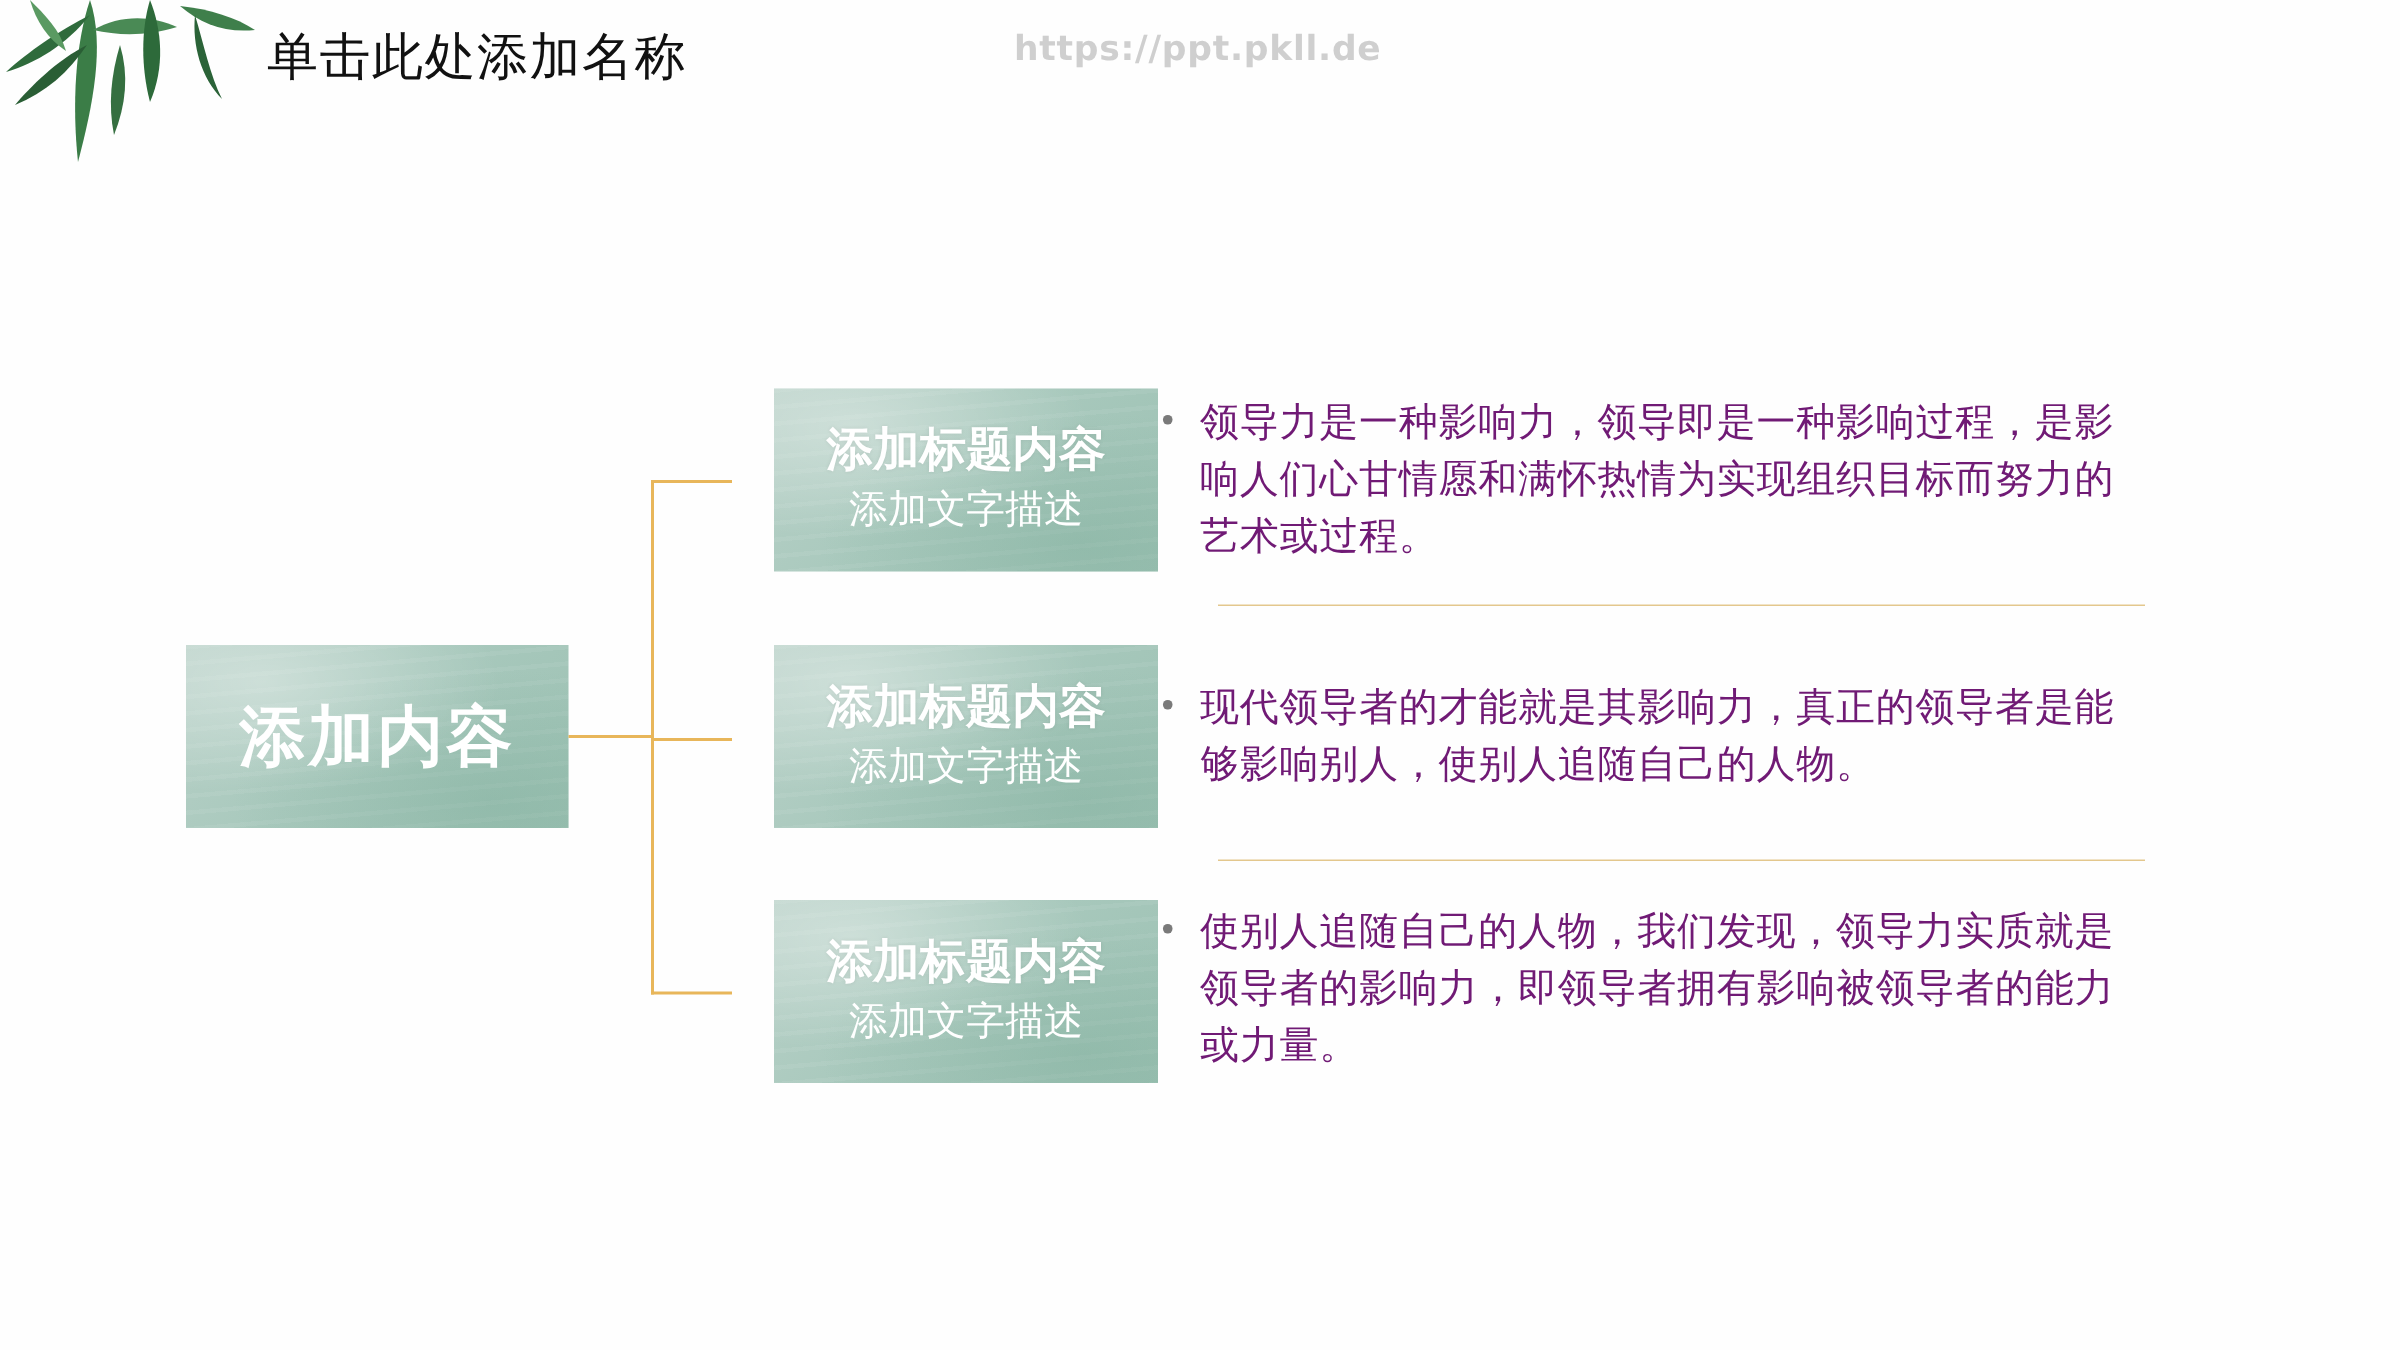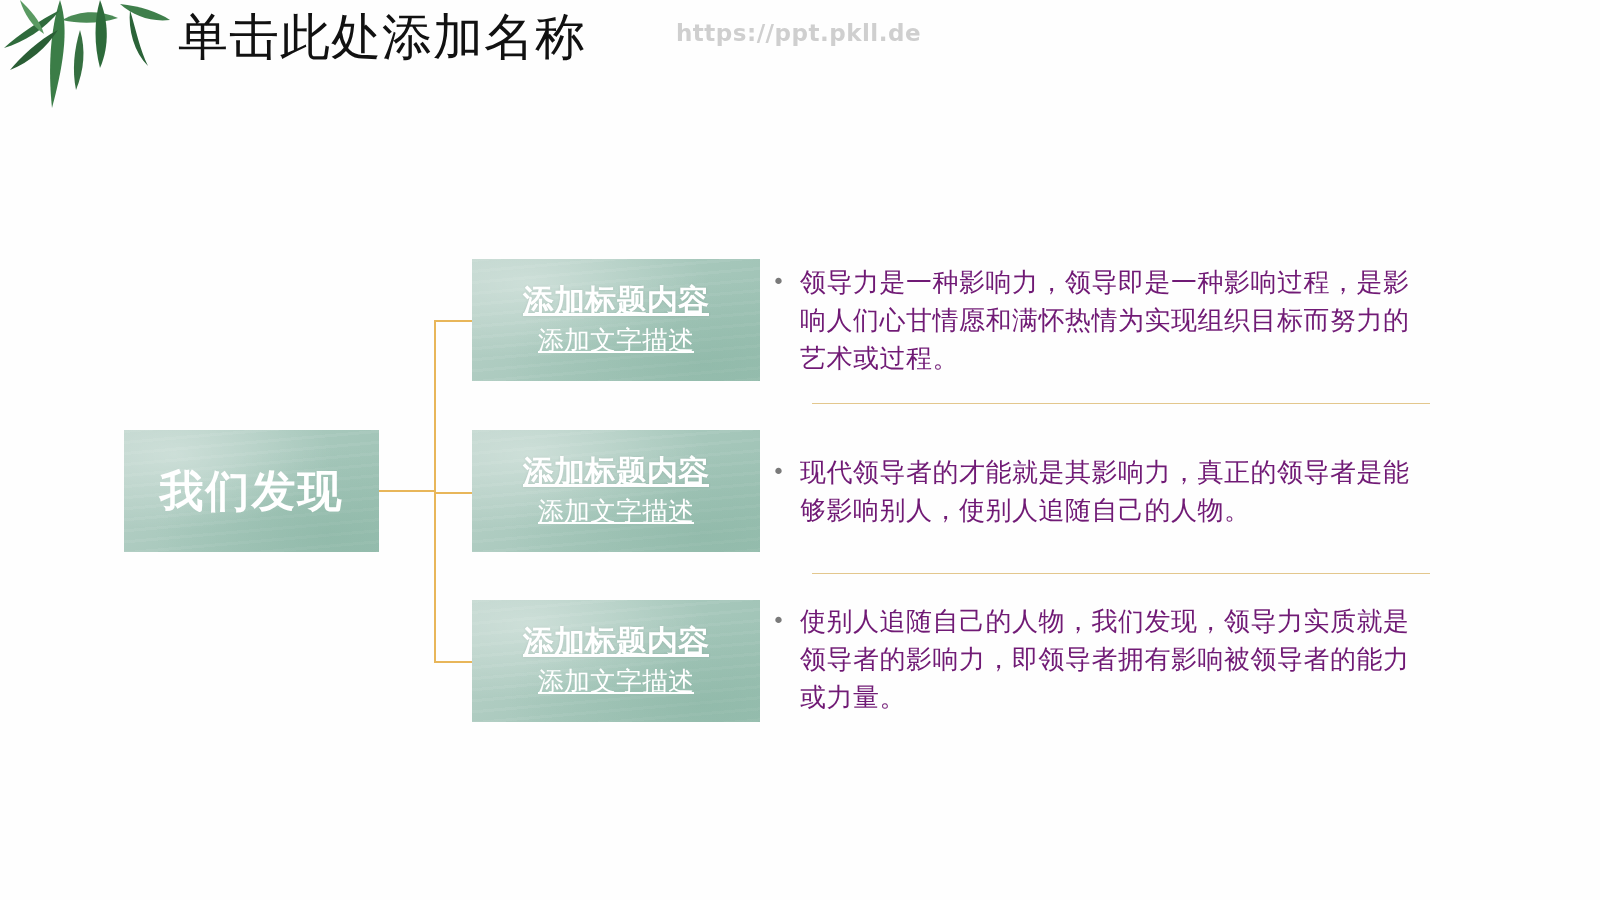--- a/index.html
+++ b/index.html
@@ -1,31 +1,31 @@
 <!DOCTYPE html>
 <html><head>
 <meta charset="utf-8">
 <style>
   html, body { margin:0; padding:0; }
   body { width:1600px; height:900px; background:#fefefe; position:relative; overflow:hidden;
          font-family:"DejaVu Sans","Liberation Sans",sans-serif; }
   .leaves { position:absolute; left:0; top:0; width:180px; height:115px; }
-  .title { position:absolute; left:178px; top:4px; font-size:50px; color:#111; letter-spacing:1px; }
+  .title { position:absolute; left:178px; top:15px; font-size:34px; color:#111; letter-spacing:1px; }
   .watermark { position:absolute; left:676px; top:20px; font-size:23px; color:#cfcfcf; font-weight:bold; letter-spacing:0.5px; }
   .tex {
     position:absolute;
     background:
       radial-gradient(ellipse at 20% 20%, rgba(255,255,255,0.35), transparent 55%),
       radial-gradient(ellipse at 80% 85%, rgba(120,170,150,0.35), transparent 60%),
       repeating-linear-gradient(175deg, rgba(255,255,255,0.06) 0 3px, transparent 3px 11px),
       linear-gradient(135deg, #b9d1c8 0%, #a9c9bd 45%, #9cc1b3 100%);
     color:#fff; display:flex; flex-direction:column; align-items:center; justify-content:center;
   }
   .root { left:124px; top:430px; width:255px; height:122px; font-size:44px; font-weight:bold; letter-spacing:2px; }
-  .node { left:472px; width:288px; height:122px;text-decoration:underline; }
+  .node { left:516px; width:256px; height:122px; }
   .node .nt { font-size:31px; font-weight:bold; line-height:40px; text-shadow:0 0 3px rgba(0,0,0,0.08); }
   .node .nd { font-size:26px; line-height:40px; }
   .line { position:absolute; background:#e8b65a; }
   .bullet-block { position:absolute; left:772px; width:650px; display:flex; }
   .dot { width:28px; font-size:22px; color:#7a7a7a; line-height:38px; flex:none; }
   .btext { font-size:26px; color:#701a75; line-height:38px; letter-spacing:0.5px; }
   .sep { position:absolute; left:812px; width:618px; height:1px; background:#e3c78d; }
 </style>
 </head>
 <body>
@@ -41,21 +41,21 @@
     <path d="M130 10 C136 30 140 50 148 66 C134 52 128 30 130 10Z" fill="#2b6338"></path>
     <path d="M20 0 C30 10 40 20 44 34 C32 26 24 14 20 0Z" fill="#5a9a62"></path>
     <path d="M80 30 C86 50 84 70 76 90 C72 70 74 50 80 30Z" fill="#356f40"></path>
   </g>
 </svg>
 
 <div class="title">单击此处添加名称</div>
 <div class="watermark">https://ppt.pkll.de</div>
 
 <div class="tex root">
-  <span>我们发现</span>
+  <span>添加内容</span>
 </div>
 
 <div class="line" style="left:379px; top:490px; width:56px; height:2px;"></div>
 <div class="line" style="left:434px; top:320px; width:2px; height:343px;"></div>
 <div class="line" style="left:434px; top:320px; width:54px; height:2px;"></div>
 <div class="line" style="left:434px; top:492px; width:54px; height:2px;"></div>
 <div class="line" style="left:434px; top:661px; width:54px; height:2px;"></div>
 
 <div class="tex node" style="top:259px;">
   <span class="nt">添加标题内容</span>

